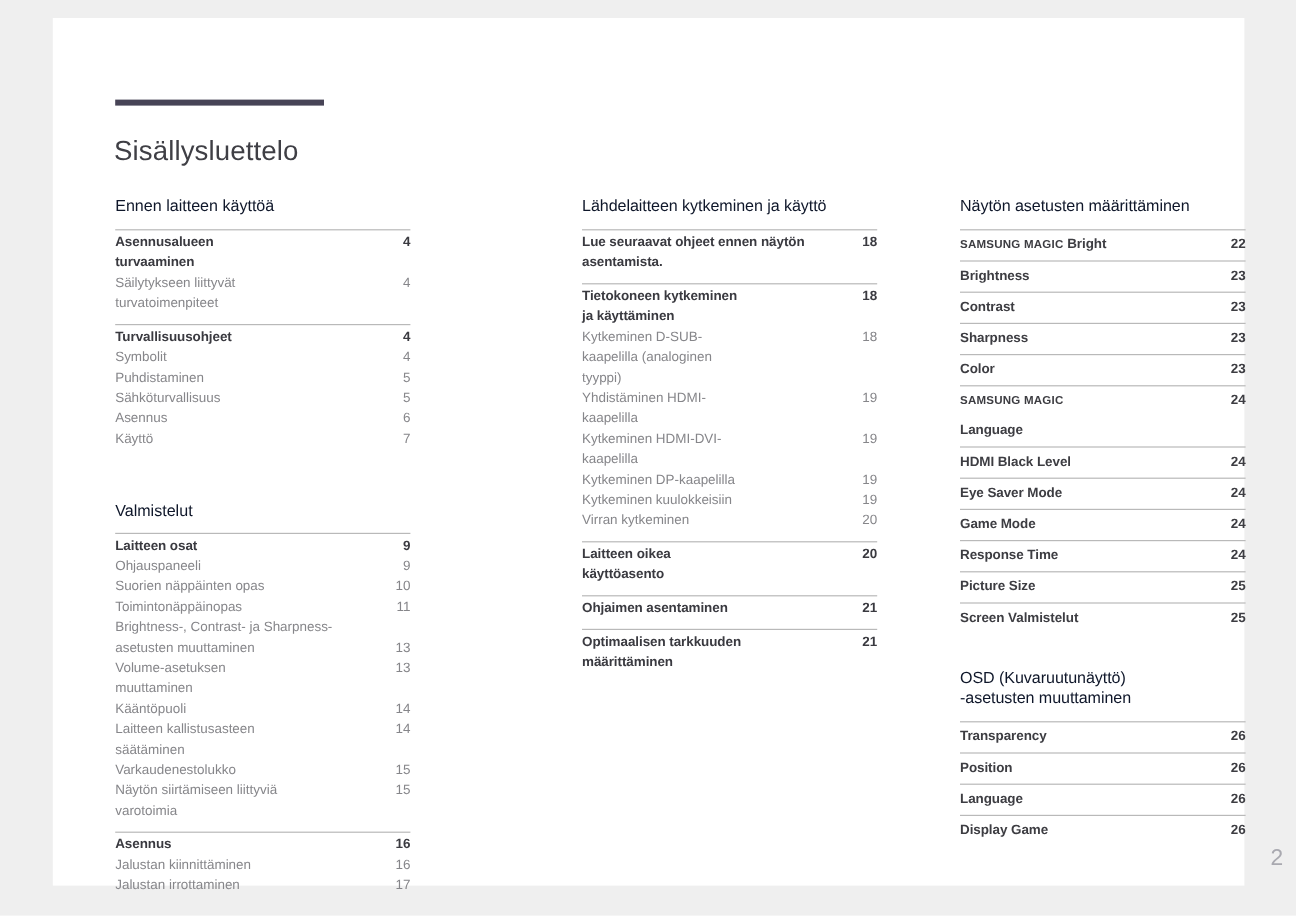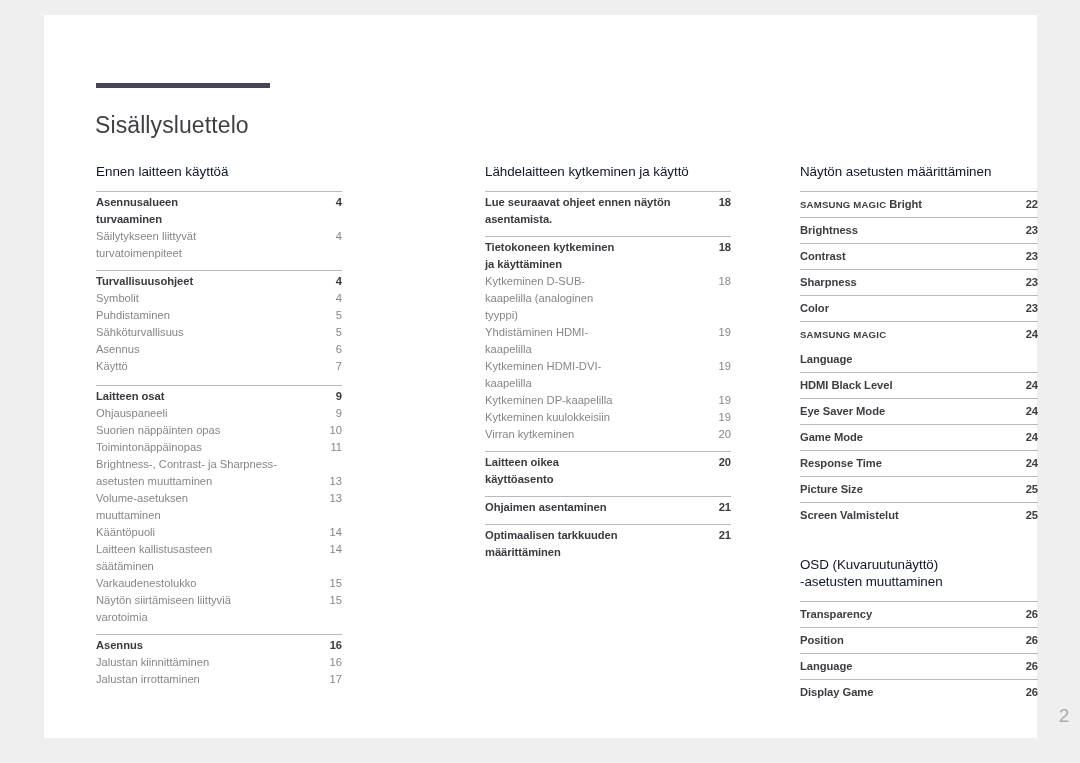--- a/index.html
+++ b/index.html
@@ -189,20 +189,21 @@
             <span class="dots"></span>
             <span class="pg">6</span>
           </div>
           <div class="row sub">
             <span class="label">Käyttö</span>
             <span class="dots"></span>
             <span class="pg">7</span>
           </div>
         </div>
       </div>
+      <div class="sec-head" style="margin-top: 42px;">Valmistelut</div>
       <div class="groups">
         <div class="group">
           <div class="row main">
             <span class="label">Laitteen osat</span>
             <span class="dots"></span>
             <span class="pg">9</span>
           </div>
           <div class="row sub">
             <span class="label">Ohjauspaneeli</span>
             <span class="dots"></span>

